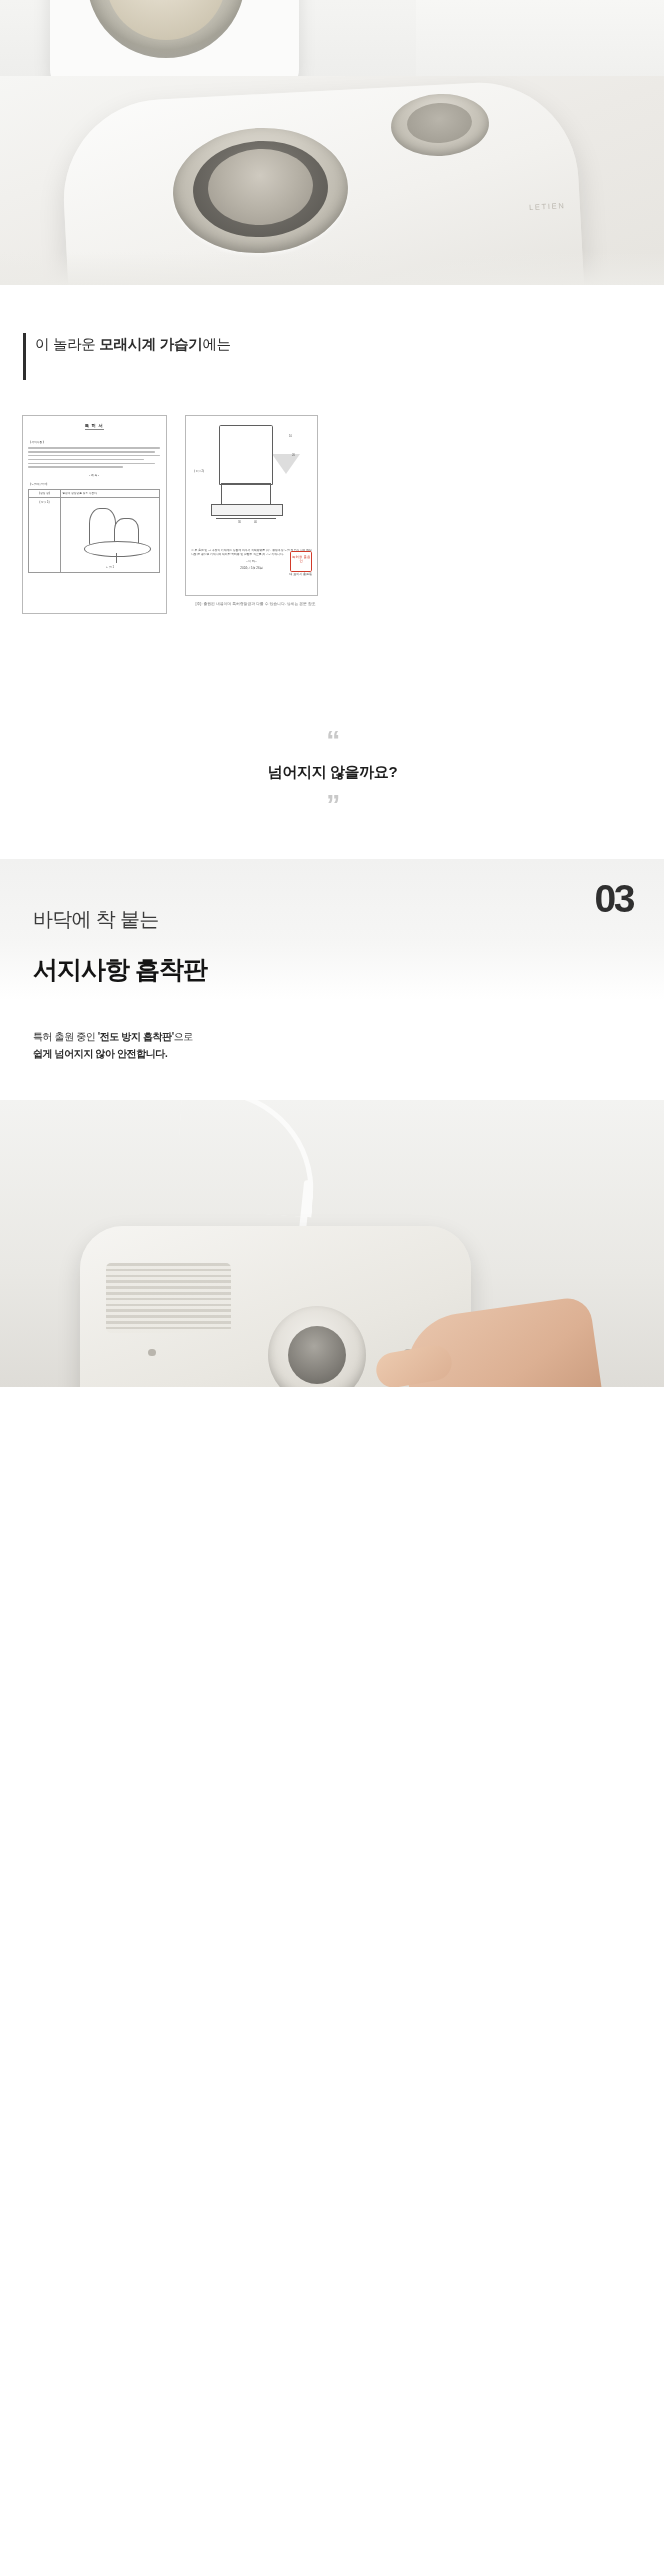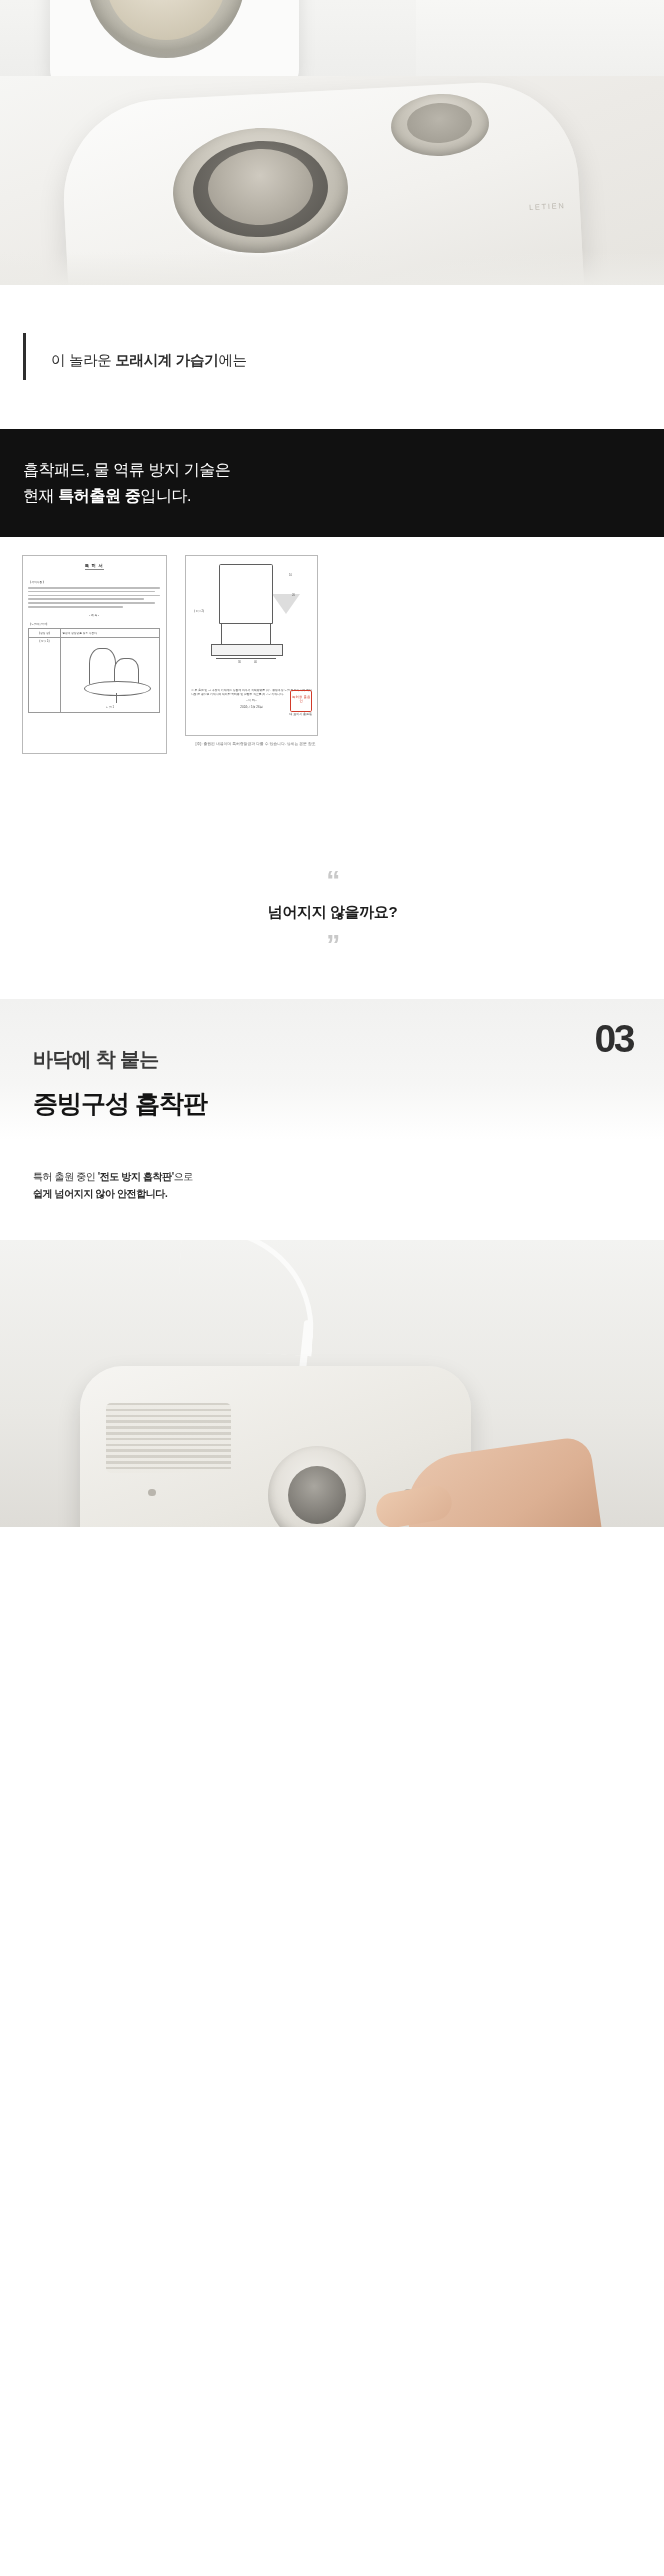--- a/index.html
+++ b/index.html
@@ -163,21 +163,21 @@
   }
   .claim .bar {
     position: absolute;
     left: 23px;
     top: 48px;
     width: 3.3px;
     height: 47px;
     background: #2e2e2e;
   }
   .claim p {
-    margin: 16px;
+    margin: 0;
     font-size: 14.5px;
     line-height: 1.65;
     color: #2c2c2c;
     letter-spacing: -0.3px;
   }
   .claim strong { font-weight: 700; }
 
   
   .black-band {
     background: #111111;
@@ -448,22 +448,22 @@
     font-size: 39px;
     font-weight: 700;
     color: #2f2f2f;
     letter-spacing: -2.5px;
     line-height: 1;
   }
   .headline .h-sub {
     font-size: 20px;
     color: #3a3a3a;
     letter-spacing: -0.7px;
-    margin-bottom: 14px;
-    font-weight: 700;
+    margin-bottom: 20px;
+    font-weight: 400;
   }
   .headline .h-main {
     font-size: 25px;
     color: #141414;
     font-weight: 700;
     letter-spacing: -1px;
   }
 
   
   .descr {
@@ -607,26 +607,20 @@
     <div class="shadow-bottom"></div>
   </div>
 
   <div class="claim">
     <div class="bar"></div>
     <p>
       <span>이 놀라운 </span><strong>모래시계 가습기</strong><span>에는</span>
     </p>
   </div>
 
-  <div class="black-band">
-    <p>흡착패드, 물 역류 방지 기술은</p>
-    <p>
-      <span>현재 </span><strong>특허출원 중</strong><span>입니다.</span>
-    </p>
-  </div>
 
   <div class="patent">
 
     <div class="doc doc-left">
       <div class="doc-title-wrap">
         <span class="doc-title">특 허 서</span>
       </div>
       <div class="doc-sub">【서지사항】</div>
       <div class="tiny-lines">
         <div class="ln w1"></div>
@@ -688,21 +682,21 @@
 
   <div class="quote">
     <div class="mark open">“</div>
     <div class="l2">넘어지지 않을까요?</div>
     <div class="mark close">”</div>
   </div>
 
   <div class="headline">
     <div class="num">03</div>
     <div class="h-sub">바닥에 착 붙는</div>
-    <div class="h-main">증빙구성 흡착판</div>
+    <div class="h-main">서지사항 흡착판</div>
   </div>
 
   <div class="descr">
     <p>
       <span>특허 출원 중인 </span><strong>'전도 방지 흡착판'</strong><span>으로</span>
     </p>
     <p><strong>쉽게 넘어지지 않아 안전합니다.</strong></p>
   </div>
 
   <div class="photo-bottom">

